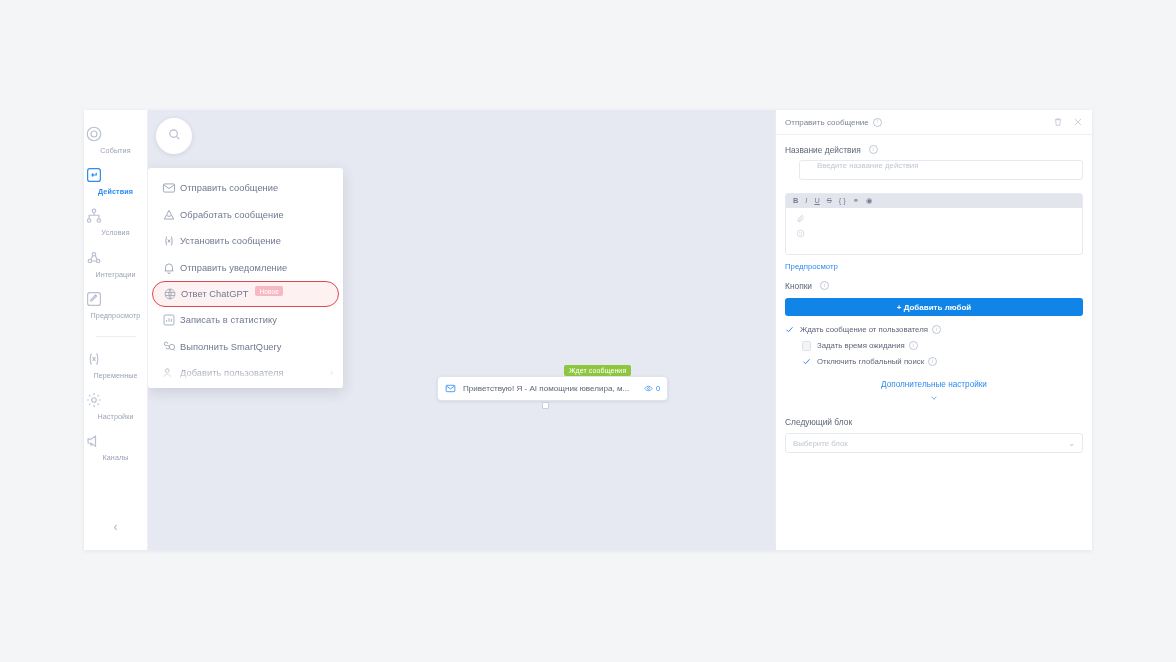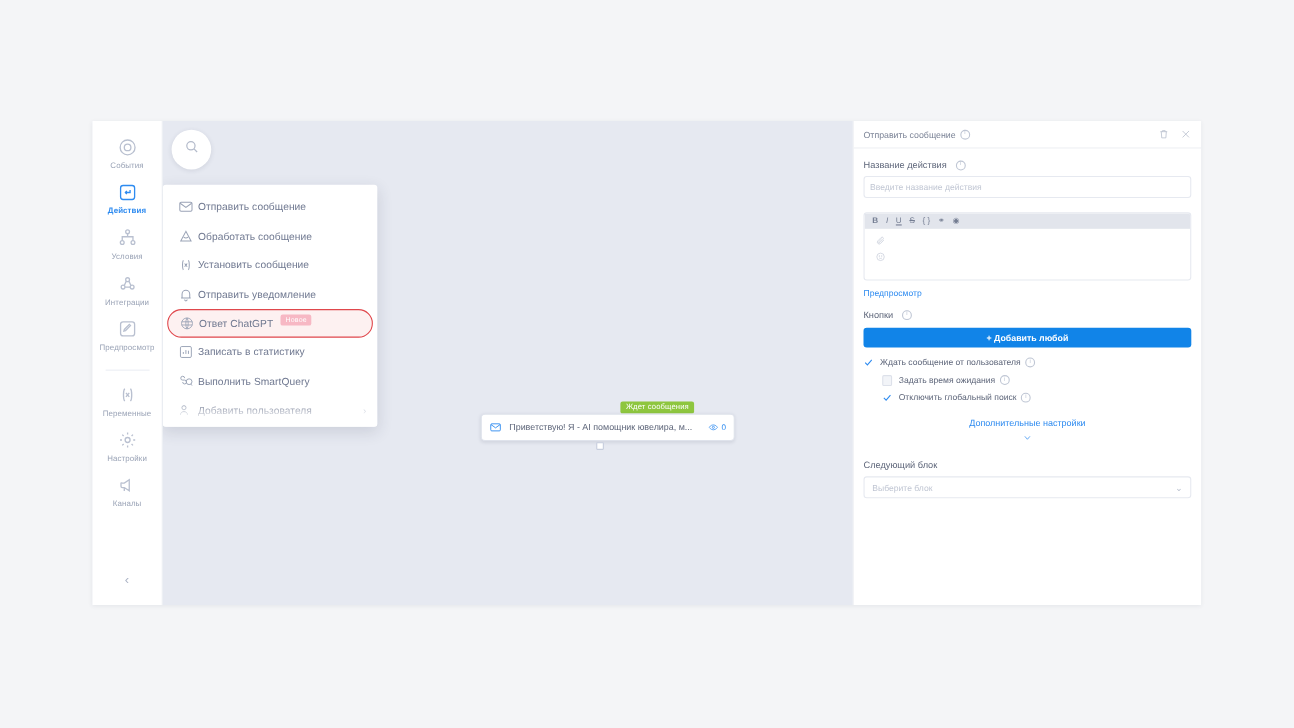--- a/index.html
+++ b/index.html
@@ -17,21 +17,21 @@
   }
 
   
   .rail{
     width:63px;background:#ffffff;flex:0 0 63px;
     display:flex;flex-direction:column;align-items:center;
     padding-top:14px;position:relative;
     border-right:1px solid #edeff4;
   }
   .rail-item{
-    width:63px;display:flex;flex-direction:column;align-items:center;
+    width:63px;display:flex;flex-direction:column;
     margin-bottom:11px;cursor:pointer;
   }
   .rail-ic{width:20px;height:20px;display:flex;align-items:center;justify-content:center;margin-bottom:3px;color:#b9c0d0;}
   .rail-ic svg{width:18px;height:18px;display:block;}
   .rail-lb{font-size:7.2px;color:#9aa3b6;letter-spacing:.1px;line-height:1;text-align:center;}
   .rail-item.active .rail-ic{color:#2e8bf0;}
   .rail-item.active .rail-lb{color:#2e8bf0;font-weight:bold;}
   .rail-sep{width:40px;height:1px;background:#eceef4;margin:6px 0 12px;}
   .rail-collapse{
     position:absolute;bottom:16px;left:0;width:63px;text-align:center;
@@ -106,30 +106,30 @@
     border-left:1px solid #e9ebf1;
   }
   .p-head{
     height:24px;display:flex;align-items:center;padding:0 9px;
     border-bottom:1px solid #eef0f4;
   }
   .p-head-t{font-size:8px;color:#7b8396;}
   .p-head-ics{margin-left:auto;display:flex;gap:10px;color:#b6bdcc;}
   .p-head-ics svg{width:10px;height:10px;display:block;cursor:pointer;}
   .p-body{padding:10px 9px 0;flex:1;overflow:hidden;}
-  .fld-lb{font-size:8.4px;color:#5d6579;margin-bottom:5px;display:flex;align-items:center;gap:8px;}
+  .fld-lb{font-size:8.4px;color:#5d6579;margin-bottom:5px;display:flex;align-items:flex-start;gap:8px;}
   .inf{
     width:7px;height:7px;border:.8px solid #bfc6d4;border-radius:50%;
     display:inline-flex;align-items:center;justify-content:center;
     font-size:5.4px;color:#bfc6d4;line-height:1;flex:0 0 7px;
   }
   .inp{
     height:18px;border:1px solid #e6e9f0;border-radius:3px;
-    display:flex;align-items:center;padding:0 5px;
-    font-size:7.8px;color:#c0c6d3;
+    display:flex;align-items:flex-start;padding:0 17px;
+    font-size:7.8px;color:#c0c6d3;margin-left:14px;
   }
   .editor{margin-top:13px;border:1px solid #e6e9f0;border-radius:3px;overflow:hidden;}
   .ed-bar{
     height:14px;background:#e2e5ec;display:flex;align-items:center;gap:7px;
     padding:0 7px;color:#747d92;font-size:7.4px;
   }
   .ed-bar span{cursor:pointer;line-height:1;}
   .ed-area{display:flex;padding:6px 7px;min-height:34px;}
   .ed-txt{flex:1;font-size:7.4px;color:#5d6579;line-height:1.45;}
   .ed-side{flex:0 0 14px;display:flex;flex-direction:column;align-items:center;gap:6px;color:#c6ccd9;}

